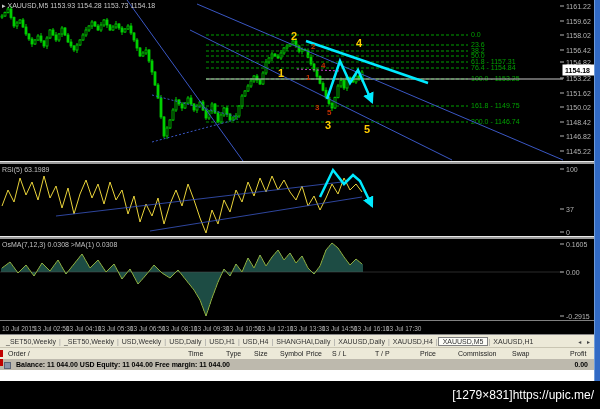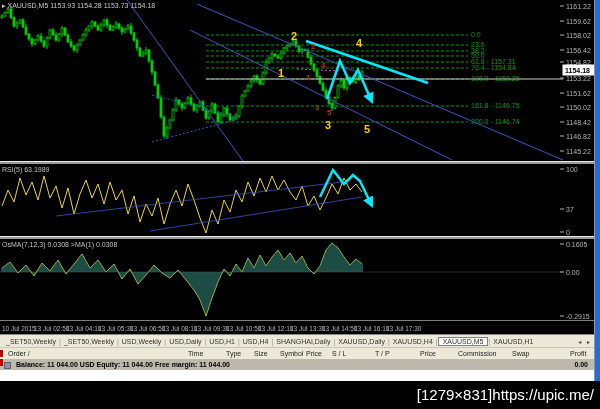--- a/index.html
+++ b/index.html
@@ -24,21 +24,21 @@
   .balrow{position:relative;height:11px;background:#bdb9ad;font-size:7px;font-weight:bold;color:#000;}
   .balicon{position:absolute;left:4px;top:3px;width:5px;height:5px;background:#8a94a8;
            border:1px solid #5a6478;}
   .baltext{position:absolute;left:16px;top:2px;}
   .profit{position:absolute;right:12px;top:2px;}
   .filler{height:13px;background:#ffffff;}
   .rednotch{position:absolute;left:0;width:3px;height:7px;background:#c00000;z-index:7;}
   
   .wm{position:absolute;left:0;top:381px;width:600px;height:28px;background:#000;z-index:5;}
   .wm span{display:block;text-align:right;padding-right:6px;line-height:28px;
-           font-size:15px;color:#fff;}
+           font-size:12px;color:#fff;}
 </style>
 </head>
 <body>
 
 <div class="app">
 
   <svg id="cv" width="600" height="334">
     <defs>
       <marker id="ah" viewBox="0 0 10 10" refX="8" refY="5" markerWidth="4.5" markerHeight="4.5" orient="auto">
         <path d="M0,0 L10,5 L0,10 z" fill="#00eaff"></path>

